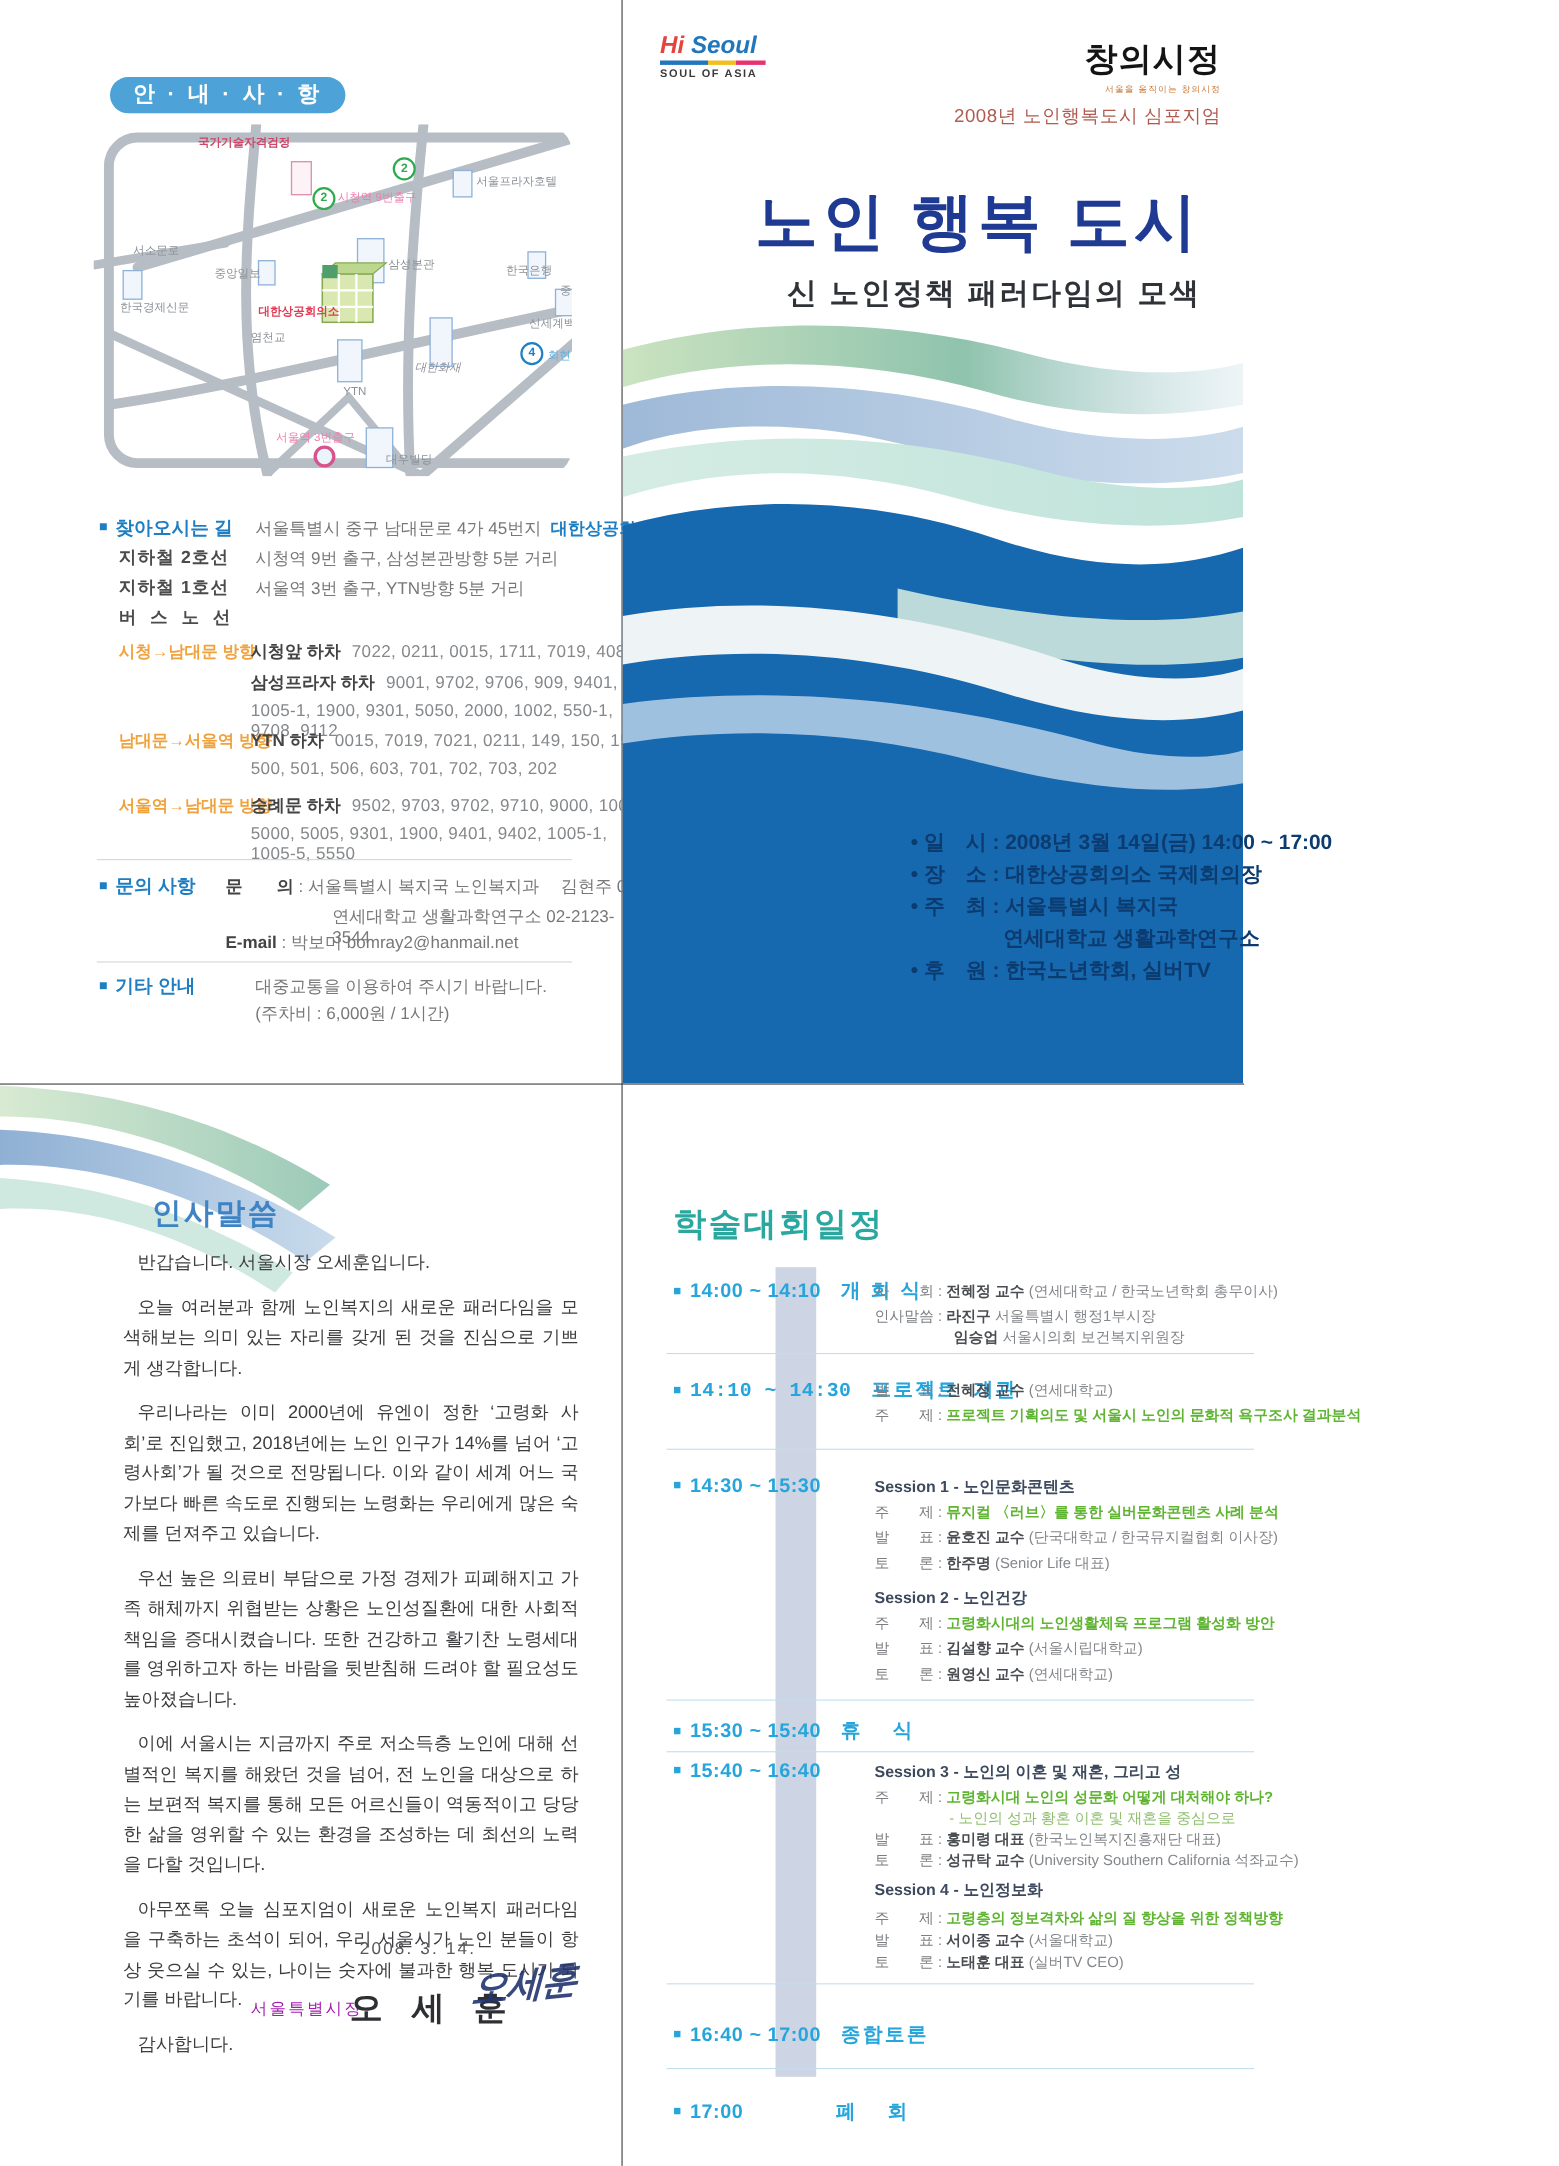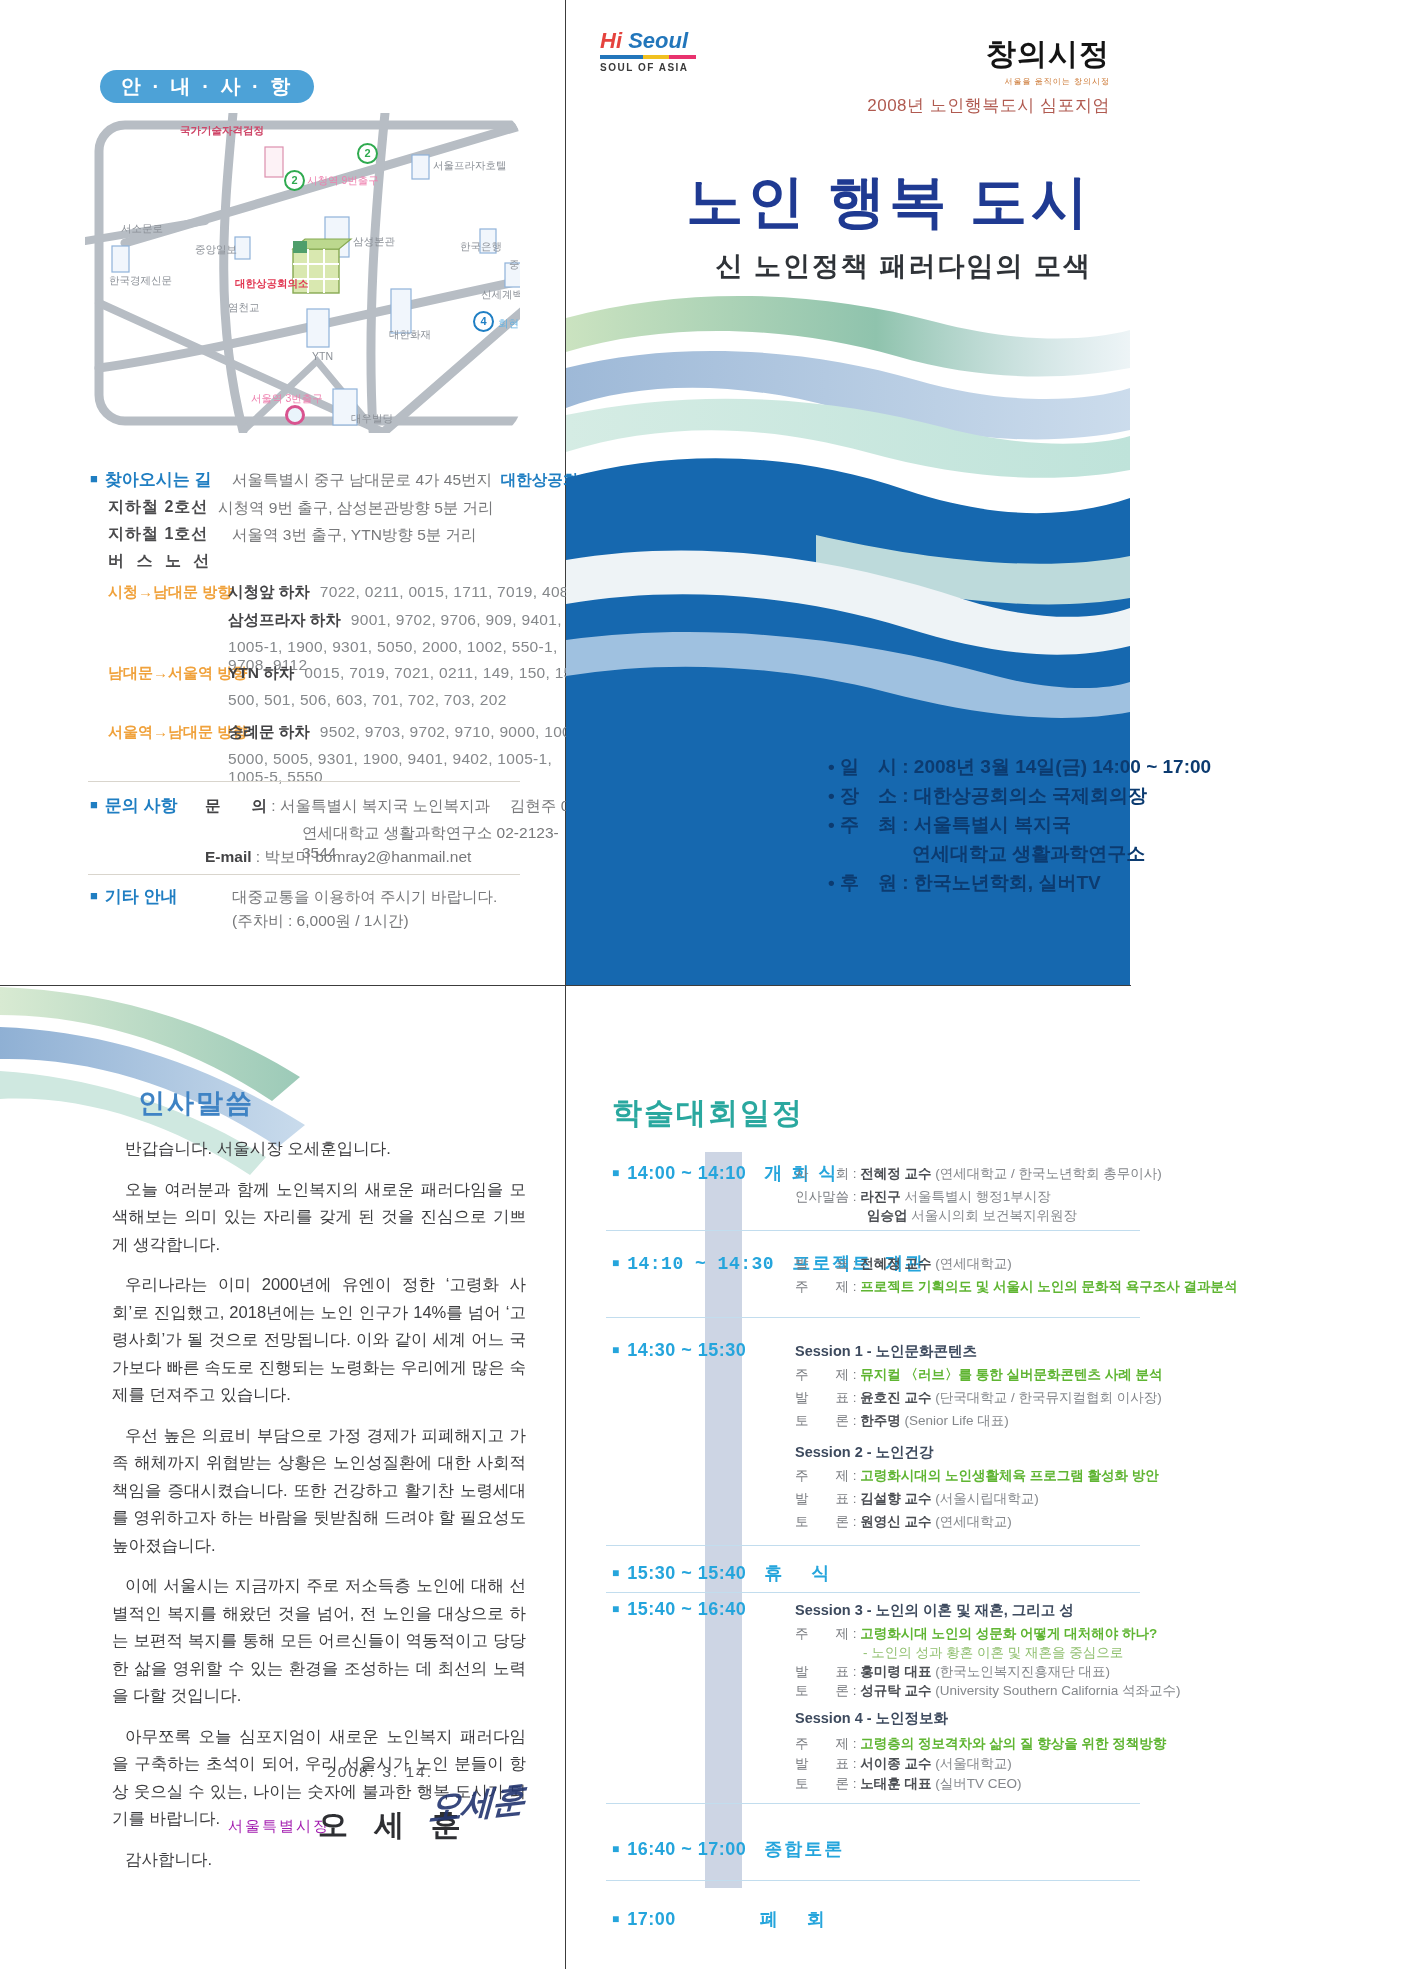--- a/index.html
+++ b/index.html
@@ -132,40 +132,40 @@
       <span class="map-label pink" style="left:222px;top:62px;">시청역 9번출구</span>
       <span class="map-label" style="left:348px;top:47px;">서울프라자호텔</span>
       <span class="map-label" style="left:36px;top:110px;">서소문로</span>
       <span class="map-label" style="left:110px;top:131px;">중앙일보</span>
       <span class="map-label" style="left:268px;top:123px;">삼성본관</span>
       <span class="map-label" style="left:375px;top:128px;">한국은행</span>
       <span class="map-label" style="left:24px;top:162px;">한국경제신문</span>
       <span class="map-label red" style="left:150px;top:165px;">대한상공회의소</span>
       <span class="map-label" style="left:143px;top:189px;">염천교</span>
       <span class="map-label" style="left:227px;top:238px;">YTN</span>
-      <span class="map-label" style="left:304px;top:216px;">대한화재</span>
+      <span class="map-label" style="left:292px;top:216px;font-style:italic;">대한화재</span>
       <span class="map-label" style="left:396px;top:176px;">신세계백화점</span>
       <span class="map-label blue" style="left:413px;top:205px;">회현역</span>
       <span class="map-label" style="left:424px;top:146px;">중앙우체국</span>
       <span class="map-label pink" style="left:166px;top:280px;">서울역 3번출구</span>
       <span class="map-label" style="left:266px;top:300px;">대우빌딩</span>
       <span class="mk" style="left:272px;top:30px;">2</span>
       <span class="mk" style="left:199px;top:57px;">2</span>
       <span class="mk b4" style="left:388px;top:198px;">4</span>
       <span class="ring" style="left:200px;top:292px;"></span>
     </div>
 
     <div class="abs" style="left:90px;top:468px;">
       <span class="sq">■</span><span class="ihead">찾아오시는 길</span>
     </div>
     <div class="abs ival" style="left:232px;top:470px;white-space:nowrap;">
       <span>서울특별시 중구 남대문로 4가 45번지</span>&nbsp; <b class="bluebold">대한상공회의소 국제회의장</b>
     </div>
     <div class="abs ilabel" style="left:108px;top:497px;">지하철 2호선</div>
-    <div class="abs ival" style="left:218px;top:498px;">시청역 9번 출구, 삼성본관방향 5분 거리</div>
+    <div class="abs ival" style="left:232px;top:498px;">시청역 9번 출구, 삼성본관방향 5분 거리</div>
     <div class="abs ilabel" style="left:108px;top:524px;">지하철 1호선</div>
     <div class="abs ival" style="left:232px;top:525px;">서울역 3번 출구, YTN방향 5분 거리</div>
     <div class="abs ilabel" style="left:108px;top:551px;letter-spacing:4px;">버 스 노 선</div>
 
     <div class="abs orange" style="left:108px;top:583px;">시청→남대문 방향</div>
     <div class="abs" style="left:228px;top:582px;white-space:nowrap;">
       <span class="stop">시청앞 하차</span><span class="nums">7022, 0211, 0015, 1711, 7019, 408, 150, 406, 603</span>
     </div>
     <div class="abs" style="left:228px;top:610px;white-space:nowrap;">
       <span class="stop">삼성프라자 하차</span><span class="nums">9001, 9702, 9706, 909, 9401, 5000, 5005,</span>

